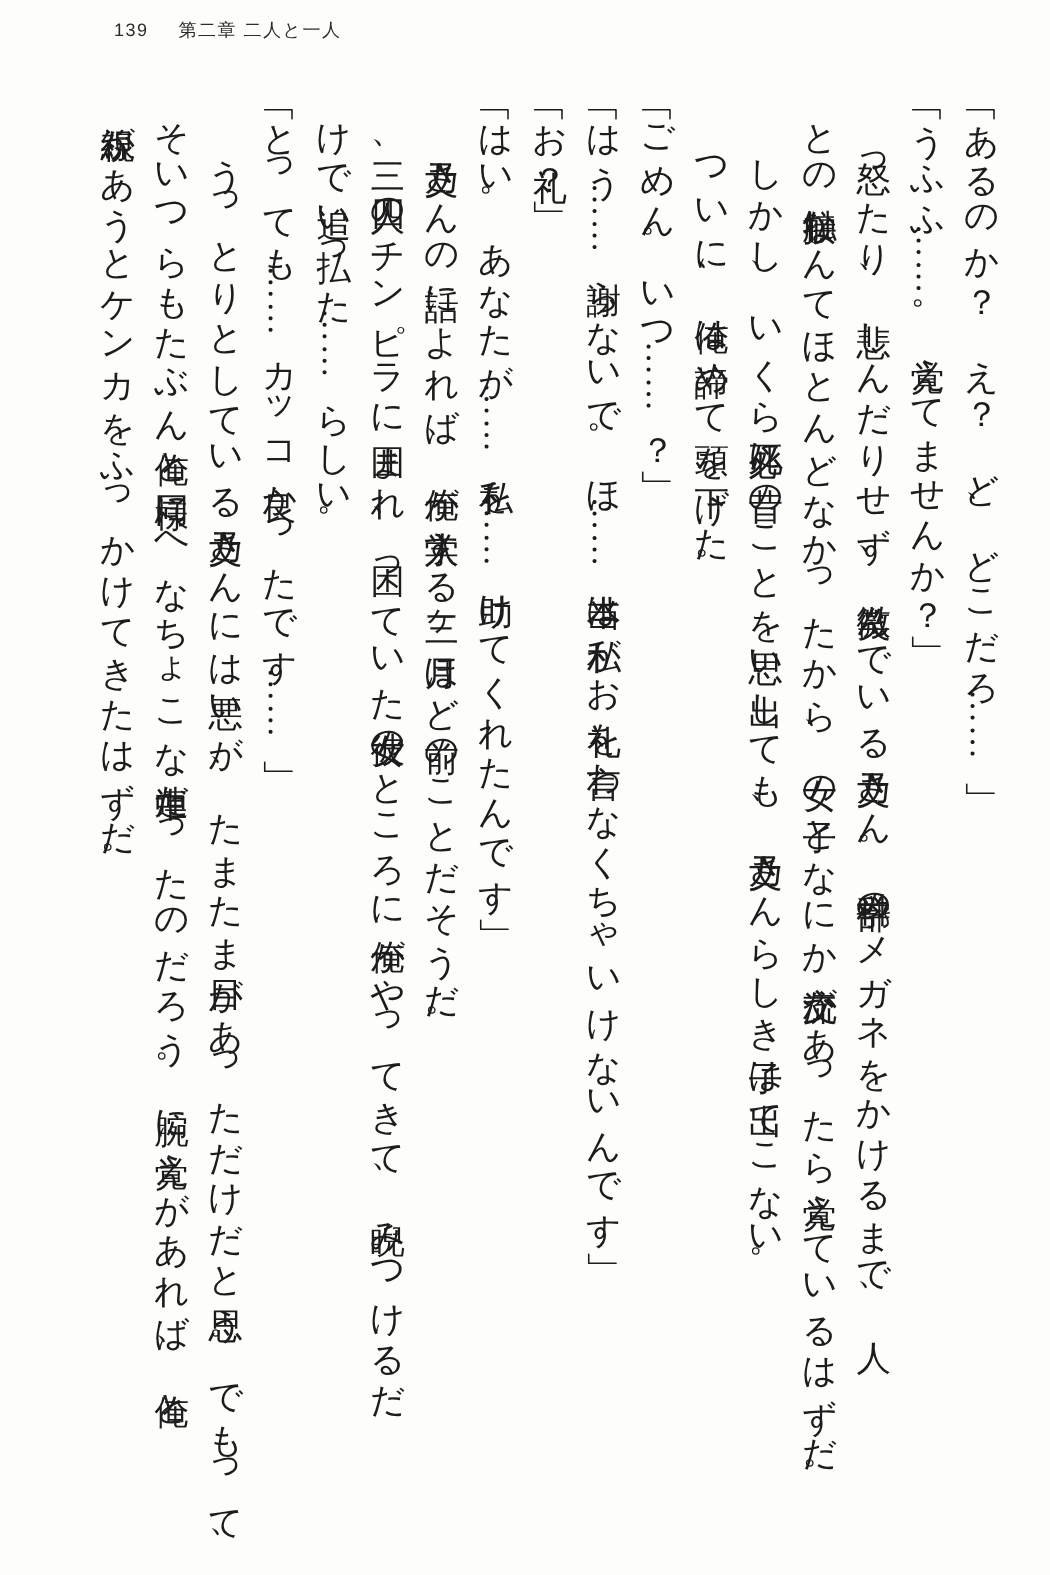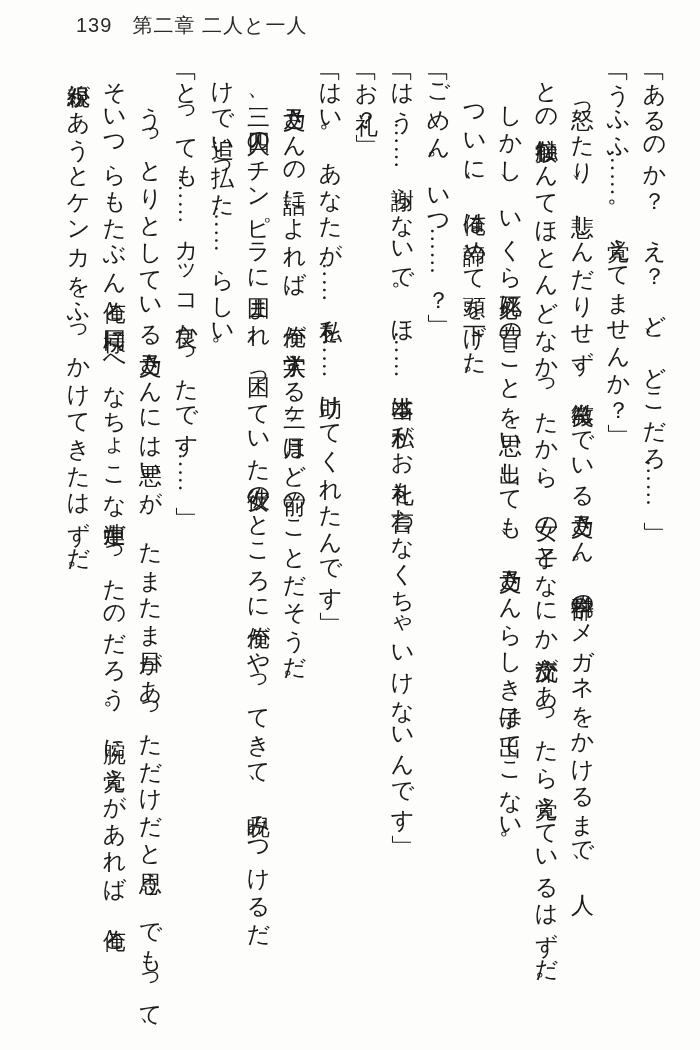--- a/index.html
+++ b/index.html
@@ -12,21 +12,21 @@
     width: 700px;
     height: 1050px;
     background: #fdfdfb;
     overflow: hidden;
   }
   .page-header {
     position: absolute;
     left: 76px;
     top: 12px;
     font-family: "Liberation Sans", sans-serif;
-    font-size: 20px;
+    font-size: 12px;
     color: #2b2b2b;
     letter-spacing: 1px;
     white-space: nowrap;
   }
   .page-header .page-number {
     margin-right: 20px;
   }
   .text-body {
     position: absolute;
     top: 66px;

